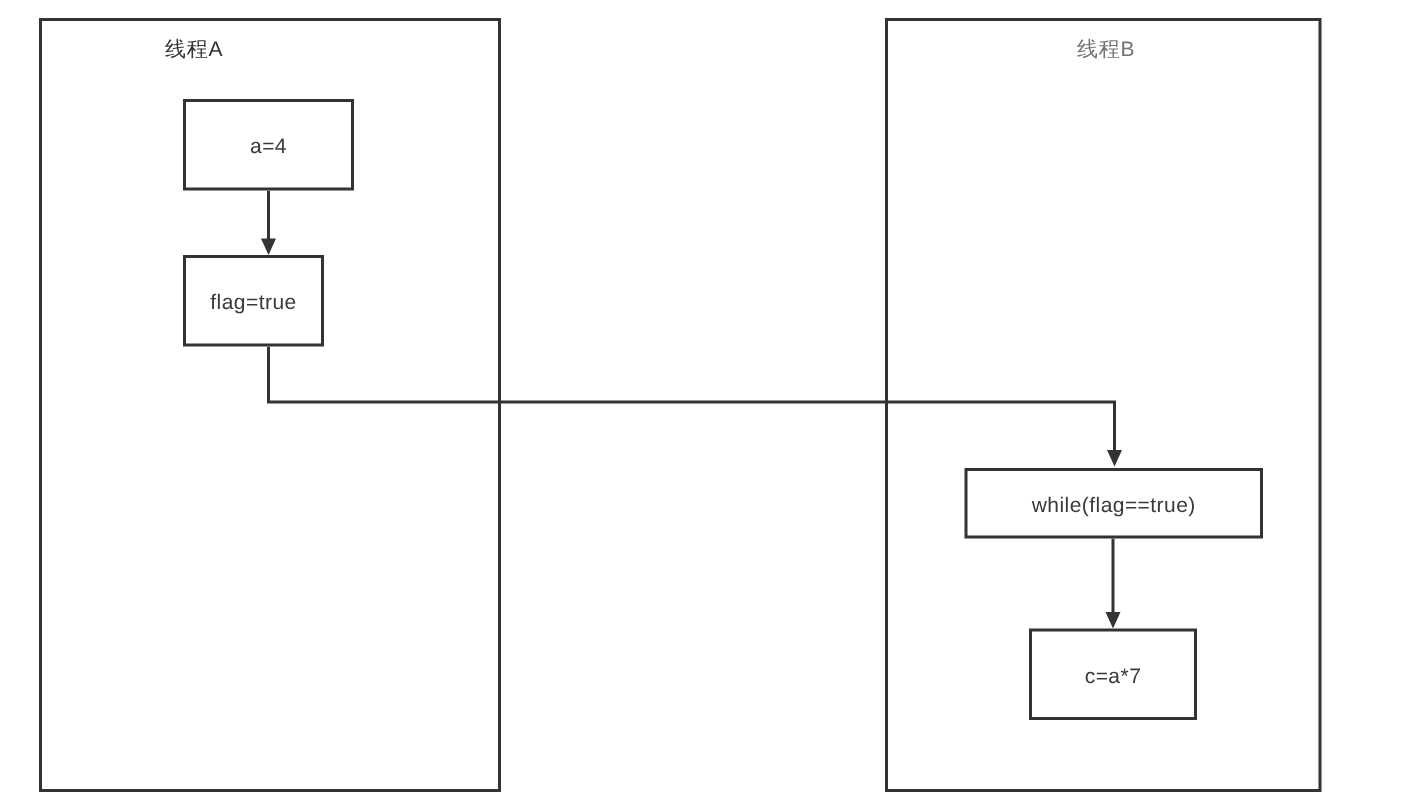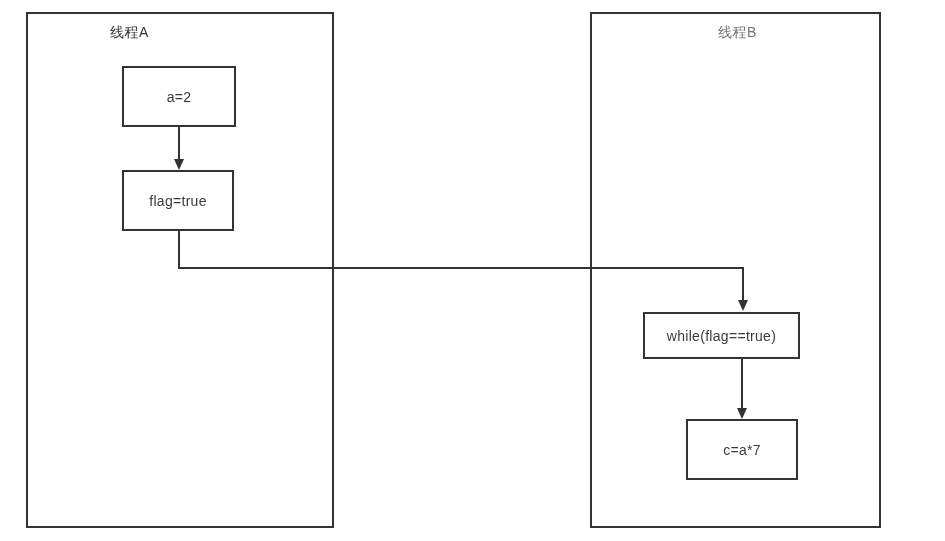--- a/index.html
+++ b/index.html
@@ -81,25 +81,25 @@
         <path class="edge-path" d="M 179 127 L 179 163" stroke="#333333"></path>
         <polygon class="arrow-head" points="174,159 184,159 179,170" fill="#333333"></polygon>
         <path class="edge-path" d="M 179 231 L 179 268 L 743 268 L 743 303" stroke="#333333"></path>
         <polygon class="arrow-head" points="738,300 748,300 743,311" fill="#333333"></polygon>
         <path class="edge-path" d="M 742 359 L 742 411" stroke="#333333"></path>
         <polygon class="arrow-head" points="737,408 747,408 742,419" fill="#333333"></polygon>
       </g>
   </svg>
 
   <div class="node" id="node-0" style="left: 122px; top: 66px; width: 114px; height: 61px; border-color: rgb(51, 51, 51);">
-    <span class="node-label" style="color: rgb(58, 58, 58);">a=2</span>
+    <span class="node-label" style="color: rgb(58, 58, 58);">a=4</span>
   </div>
-  <div class="node" id="node-1" style="left: 122px; top: 170px; width: 112px; height: 61px; border-color: rgb(51, 51, 51);">
+  <div class="node" id="node-1" style="left: 122px; top: 170px; width: 94px; height: 61px; border-color: rgb(51, 51, 51);">
     <span class="node-label" style="color: rgb(58, 58, 58);">flag=true</span>
   </div>
-  <div class="node" id="node-2" style="left: 643px; top: 312px; width: 157px; height: 47px; border-color: rgb(51, 51, 51);">
+  <div class="node" id="node-2" style="left: 643px; top: 312px; width: 199px; height: 47px; border-color: rgb(51, 51, 51);">
     <span class="node-label" style="color: rgb(58, 58, 58);">while(flag==true)</span>
   </div>
   <div class="node" id="node-3" style="left: 686px; top: 419px; width: 112px; height: 61px; border-color: rgb(51, 51, 51);">
     <span class="node-label" style="color: rgb(58, 58, 58);">c=a*7</span>
   </div>
 
 </div>
 
 </body></html>

